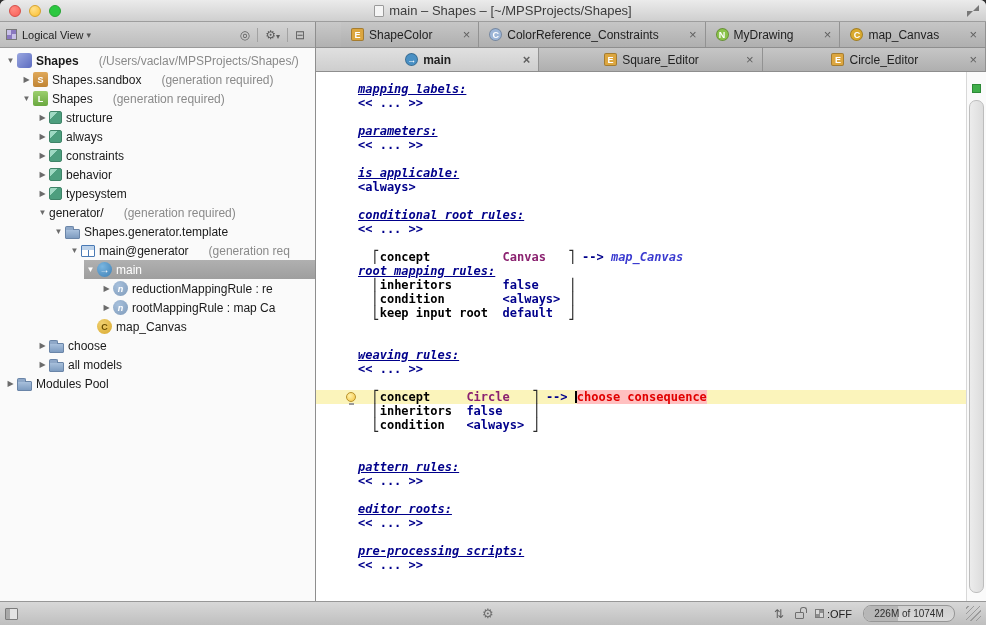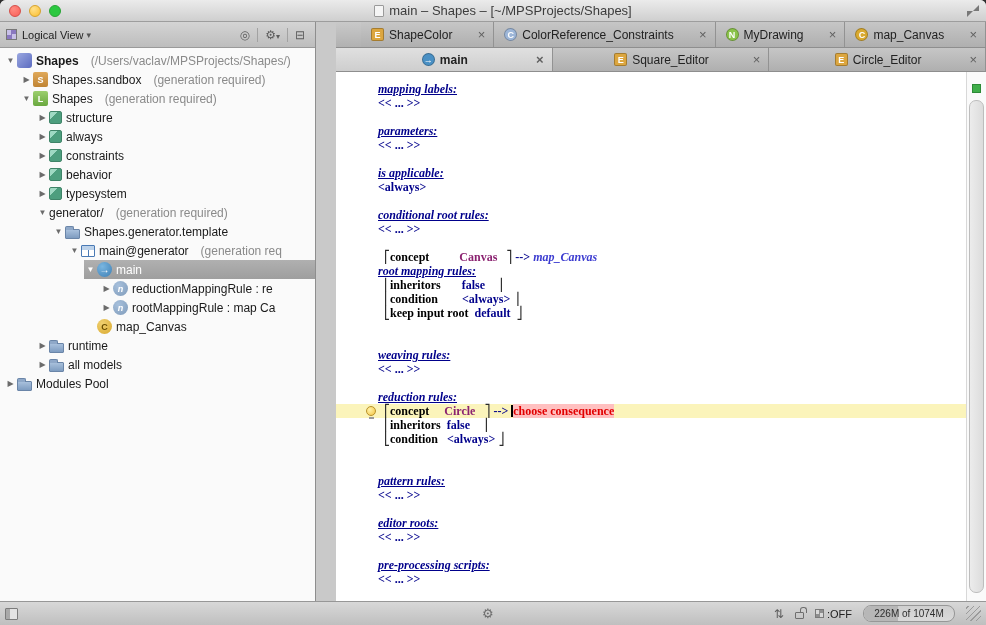--- a/index.html
+++ b/index.html
@@ -13,21 +13,21 @@
   .light{width:12px;height:12px;border-radius:50%;display:inline-block;}
   .light.red{background:radial-gradient(circle at 35% 30%,#ff8a80,#f95f57);border:1px solid #d44e48;}
   .light.yellow{background:radial-gradient(circle at 35% 30%,#ffe08a,#fbbe2e);border:1px solid #d6a22c;}
   .light.green{background:radial-gradient(circle at 35% 30%,#8ae88a,#2bc840;);border:1px solid #29a436;background-color:#2bc840;}
   .title-center{margin:0 auto;display:flex;align-items:center;gap:5px;font-size:13px;color:#3c3c3c;padding-left:20px;}
   .proxy-icon{width:10px;height:12px;background:#f5f5f5;border:1px solid #9a9a9a;border-radius:1px;display:inline-block;}
   .fs-icon{position:absolute;right:7px;top:5px;width:12px;height:12px;}
   .fs-icon::before{content:"";position:absolute;right:0;top:0;border-left:6px solid transparent;border-top:6px solid #787878;transform:rotate(90deg);}
   .fs-icon::after{content:"";position:absolute;left:0;bottom:0;border-right:6px solid transparent;border-bottom:6px solid #787878;transform:rotate(90deg);}
   
-  .content-row{flex:1;display:flex;min-height:0;gap:20px;}
+  .content-row{flex:1;display:flex;min-height:0;}
   .left-col{width:316px;flex:none;display:flex;flex-direction:column;border-right:1px solid #8e8e8e;background:#fafafa;}
   .left-toolbar{height:26px;flex:none;background:linear-gradient(#d4d4d4,#bdbdbd);border-bottom:1px solid #9a9a9a;
     display:flex;align-items:center;padding:0 6px;font-size:11px;color:#333;}
   .view-grid-icon{width:11px;height:11px;margin-right:5px;flex:none;
     background:conic-gradient(#8a78c0 25%,#c8c0e8 0 50%,#8a78c0 0 75%,#c8c0e8 0);border:1px solid #777;}
   .view-label{color:#222;}
   .ddown{color:#555;margin-left:3px;font-size:9px;}
   .spacer{flex:1;}
   .tb-ic{color:#5c5c5c;font-size:12px;padding:0 4px;}
   .tb-ic .mini{font-size:8px;color:#5c5c5c;}
@@ -46,42 +46,42 @@
   .ti-language{background:linear-gradient(#9ccf6e,#6aa83f);}
   .ti-model{width:13px;height:13px;background:linear-gradient(135deg,#9fd9c3 0 35%,#4d9e7e 35%);border:1px solid #3f8468;}
   .ti-folder{width:15px;height:10px;background:linear-gradient(#a8c0dc,#7e9cc0);border:1px solid #6a85a8;border-radius:1px;position:relative;margin-top:4px;}
   .ti-folder::before{content:"";position:absolute;left:-1px;top:-4px;width:7px;height:3px;background:#8fa8c8;border:1px solid #6a85a8;border-bottom:none;border-radius:2px 2px 0 0;}
   .ti-template{width:14px;height:12px;background:#fff;border:1px solid #4a7ab5;border-radius:1px;
     background-image:linear-gradient(#bcd2ea 0 4px,transparent 4px),linear-gradient(90deg,transparent 0 6px,#4a7ab5 6px 7px,transparent 7px);}
   .ti-mainnode{border-radius:50%;background:radial-gradient(circle at 35% 30%,#7ab6e0,#3d7fb5);font-size:10px;}
   .ti-nodelink{border-radius:50%;background:radial-gradient(circle at 35% 30%,#a7c0dc,#7f9bba);color:#fff;font-style:italic;}
   .ti-canvas{border-radius:50%;background:radial-gradient(circle at 35% 30%,#f0d070,#d9a92e);color:#6b4e00;}
   .tlabel.b{font-weight:bold;}
-  .tsuffix{color:#8a8a8a;margin-left:12px;}
+  .tsuffix{color:#8a8a8a;margin-left:20px;}
   
   .right-col{flex:1;display:flex;flex-direction:column;min-width:0;}
   .tabrow{display:flex;align-items:stretch;background:linear-gradient(#c9c9c9,#b1b1b1);border-bottom:1px solid #8e8e8e;flex:none;}
   .tabrow.row1{height:26px;padding-left:25px;}
   .tabrow.row2{height:24px;}
   .tab{display:flex;align-items:center;border-right:1px solid #929292;font-size:12px;color:#222;
     position:relative;background:linear-gradient(#c6c6c6,#afafaf);padding:0 8px 0 10px;}
   .row1 .tab{flex:1 1 auto;}
   .row2 .tab{flex:1 1 0;justify-content:center;}
   .tab.active{background:linear-gradient(#e0e0e0,#cecece);font-weight:bold;}
   .tab-icon{width:13px;height:13px;flex:none;border-radius:2px;color:#fff;font-size:9px;font-weight:bold;
     display:flex;align-items:center;justify-content:center;margin-right:5px;border:1px solid rgba(0,0,0,.25);}
   .tab-icon.circ{border-radius:50%;}
   .tab-close{color:#606060;font-size:13px;line-height:1;margin-left:10px;}
   .row1 .tab .tab-close{margin-left:auto;padding-left:10px;}
   .row2 .tab .tab-close{position:absolute;right:8px;margin:0;}
   
   .editor-wrap{flex:1;display:flex;min-height:0;background:#fff;}
   .editor{flex:1;position:relative;overflow:hidden;padding-top:10px;background:#fff;
     font-family:"DejaVu Sans Mono","Liberation Mono",monospace;}
-  .eline{white-space:pre;height:14px;line-height:14px;font-size:12px;position:relative;padding-left:42px;color:#000;font-family:Liberation Serif, serif;}
+  .eline{white-space:pre;height:14px;line-height:14px;font-size:12px;position:relative;padding-left:42px;color:#000;}
   .eline.hl{background:#fbf4bb;}
   .sg-hdr{color:#00008b;font-weight:bold;font-style:italic;text-decoration:underline;}
   .sg-nv{color:#00008b;font-weight:bold;}
   .sg-p{color:#000;}
   .sg-br{color:#2a2a2a;}
   .sg-key{color:#000;font-weight:bold;}
   .sg-con{color:#8b2270;font-weight:bold;}
   .sg-kw{color:#00008b;font-weight:bold;}
   .sg-arr{color:#00008b;font-weight:bold;}
   .sg-tgt{color:#3b3bd0;font-weight:bold;font-style:italic;}
@@ -250,21 +250,21 @@
             <div class="tinner">
               <span class="arrow"></span>
               <span class="ticon ti-canvas">C</span>
               <span class="tlabel">map_Canvas</span>
             </div>
           </div>
           <div class="trow" style="padding-left: 36px;">
             <div class="tinner">
               <span class="arrow">▶</span>
               <span class="ticon ti-folder"></span>
-              <span class="tlabel">runtime</span>
+              <span class="tlabel">choose</span>
             </div>
           </div>
           <div class="trow" style="padding-left: 36px;">
             <div class="tinner">
               <span class="arrow">▶</span>
               <span class="ticon ti-folder"></span>
               <span class="tlabel">all models</span>
             </div>
           </div>
           <div class="trow" style="padding-left: 4px;">
@@ -334,21 +334,20 @@
             <div class="eline"><span class="sg-p">  </span><span class="sg-br">⎡</span><span class="sg-key">concept          </span><span class="sg-con">Canvas   </span><span class="sg-br">⎤</span><span class="sg-arr"> --&gt; </span><span class="sg-tgt">map_Canvas</span></div>
             <div class="eline"><span class="sg-hdr">root mapping rules:</span></div>
             <div class="eline"><span class="sg-p">  </span><span class="sg-br">⎢</span><span class="sg-key">inheritors       </span><span class="sg-kw">false    </span><span class="sg-br">⎥</span></div>
             <div class="eline"><span class="sg-p">  </span><span class="sg-br">⎢</span><span class="sg-key">condition        </span><span class="sg-kw">&lt;always&gt; </span><span class="sg-br">⎥</span></div>
             <div class="eline"><span class="sg-p">  </span><span class="sg-br">⎣</span><span class="sg-key">keep input root  </span><span class="sg-kw">default  </span><span class="sg-br">⎦</span></div>
             <div class="eline"></div>
             <div class="eline"></div>
             <div class="eline"><span class="sg-hdr">weaving rules:</span></div>
             <div class="eline"><span class="sg-nv">&lt;&lt; ... &gt;&gt;</span></div>
             <div class="eline"></div>
-            <div class="eline"><span class="sg-hdr">reduction rules:</span></div>
             <div class="eline hl"><span class="bulb"></span><span class="sg-p">  </span><span class="sg-br">⎡</span><span class="sg-key">concept     </span><span class="sg-con">Circle   </span><span class="sg-br">⎤</span><span class="sg-arr"> --&gt; </span><span class="caret"></span><span class="sg-err">choose consequence</span></div>
             <div class="eline"><span class="sg-p">  </span><span class="sg-br">⎢</span><span class="sg-key">inheritors  </span><span class="sg-kw">false    </span><span class="sg-br">⎥</span></div>
             <div class="eline"><span class="sg-p">  </span><span class="sg-br">⎣</span><span class="sg-key">condition   </span><span class="sg-kw">&lt;always&gt; </span><span class="sg-br">⎦</span></div>
             <div class="eline"></div>
             <div class="eline"></div>
             <div class="eline"><span class="sg-hdr">pattern rules:</span></div>
             <div class="eline"><span class="sg-nv">&lt;&lt; ... &gt;&gt;</span></div>
             <div class="eline"></div>
             <div class="eline"><span class="sg-hdr">editor roots:</span></div>
             <div class="eline"><span class="sg-nv">&lt;&lt; ... &gt;&gt;</span></div>

